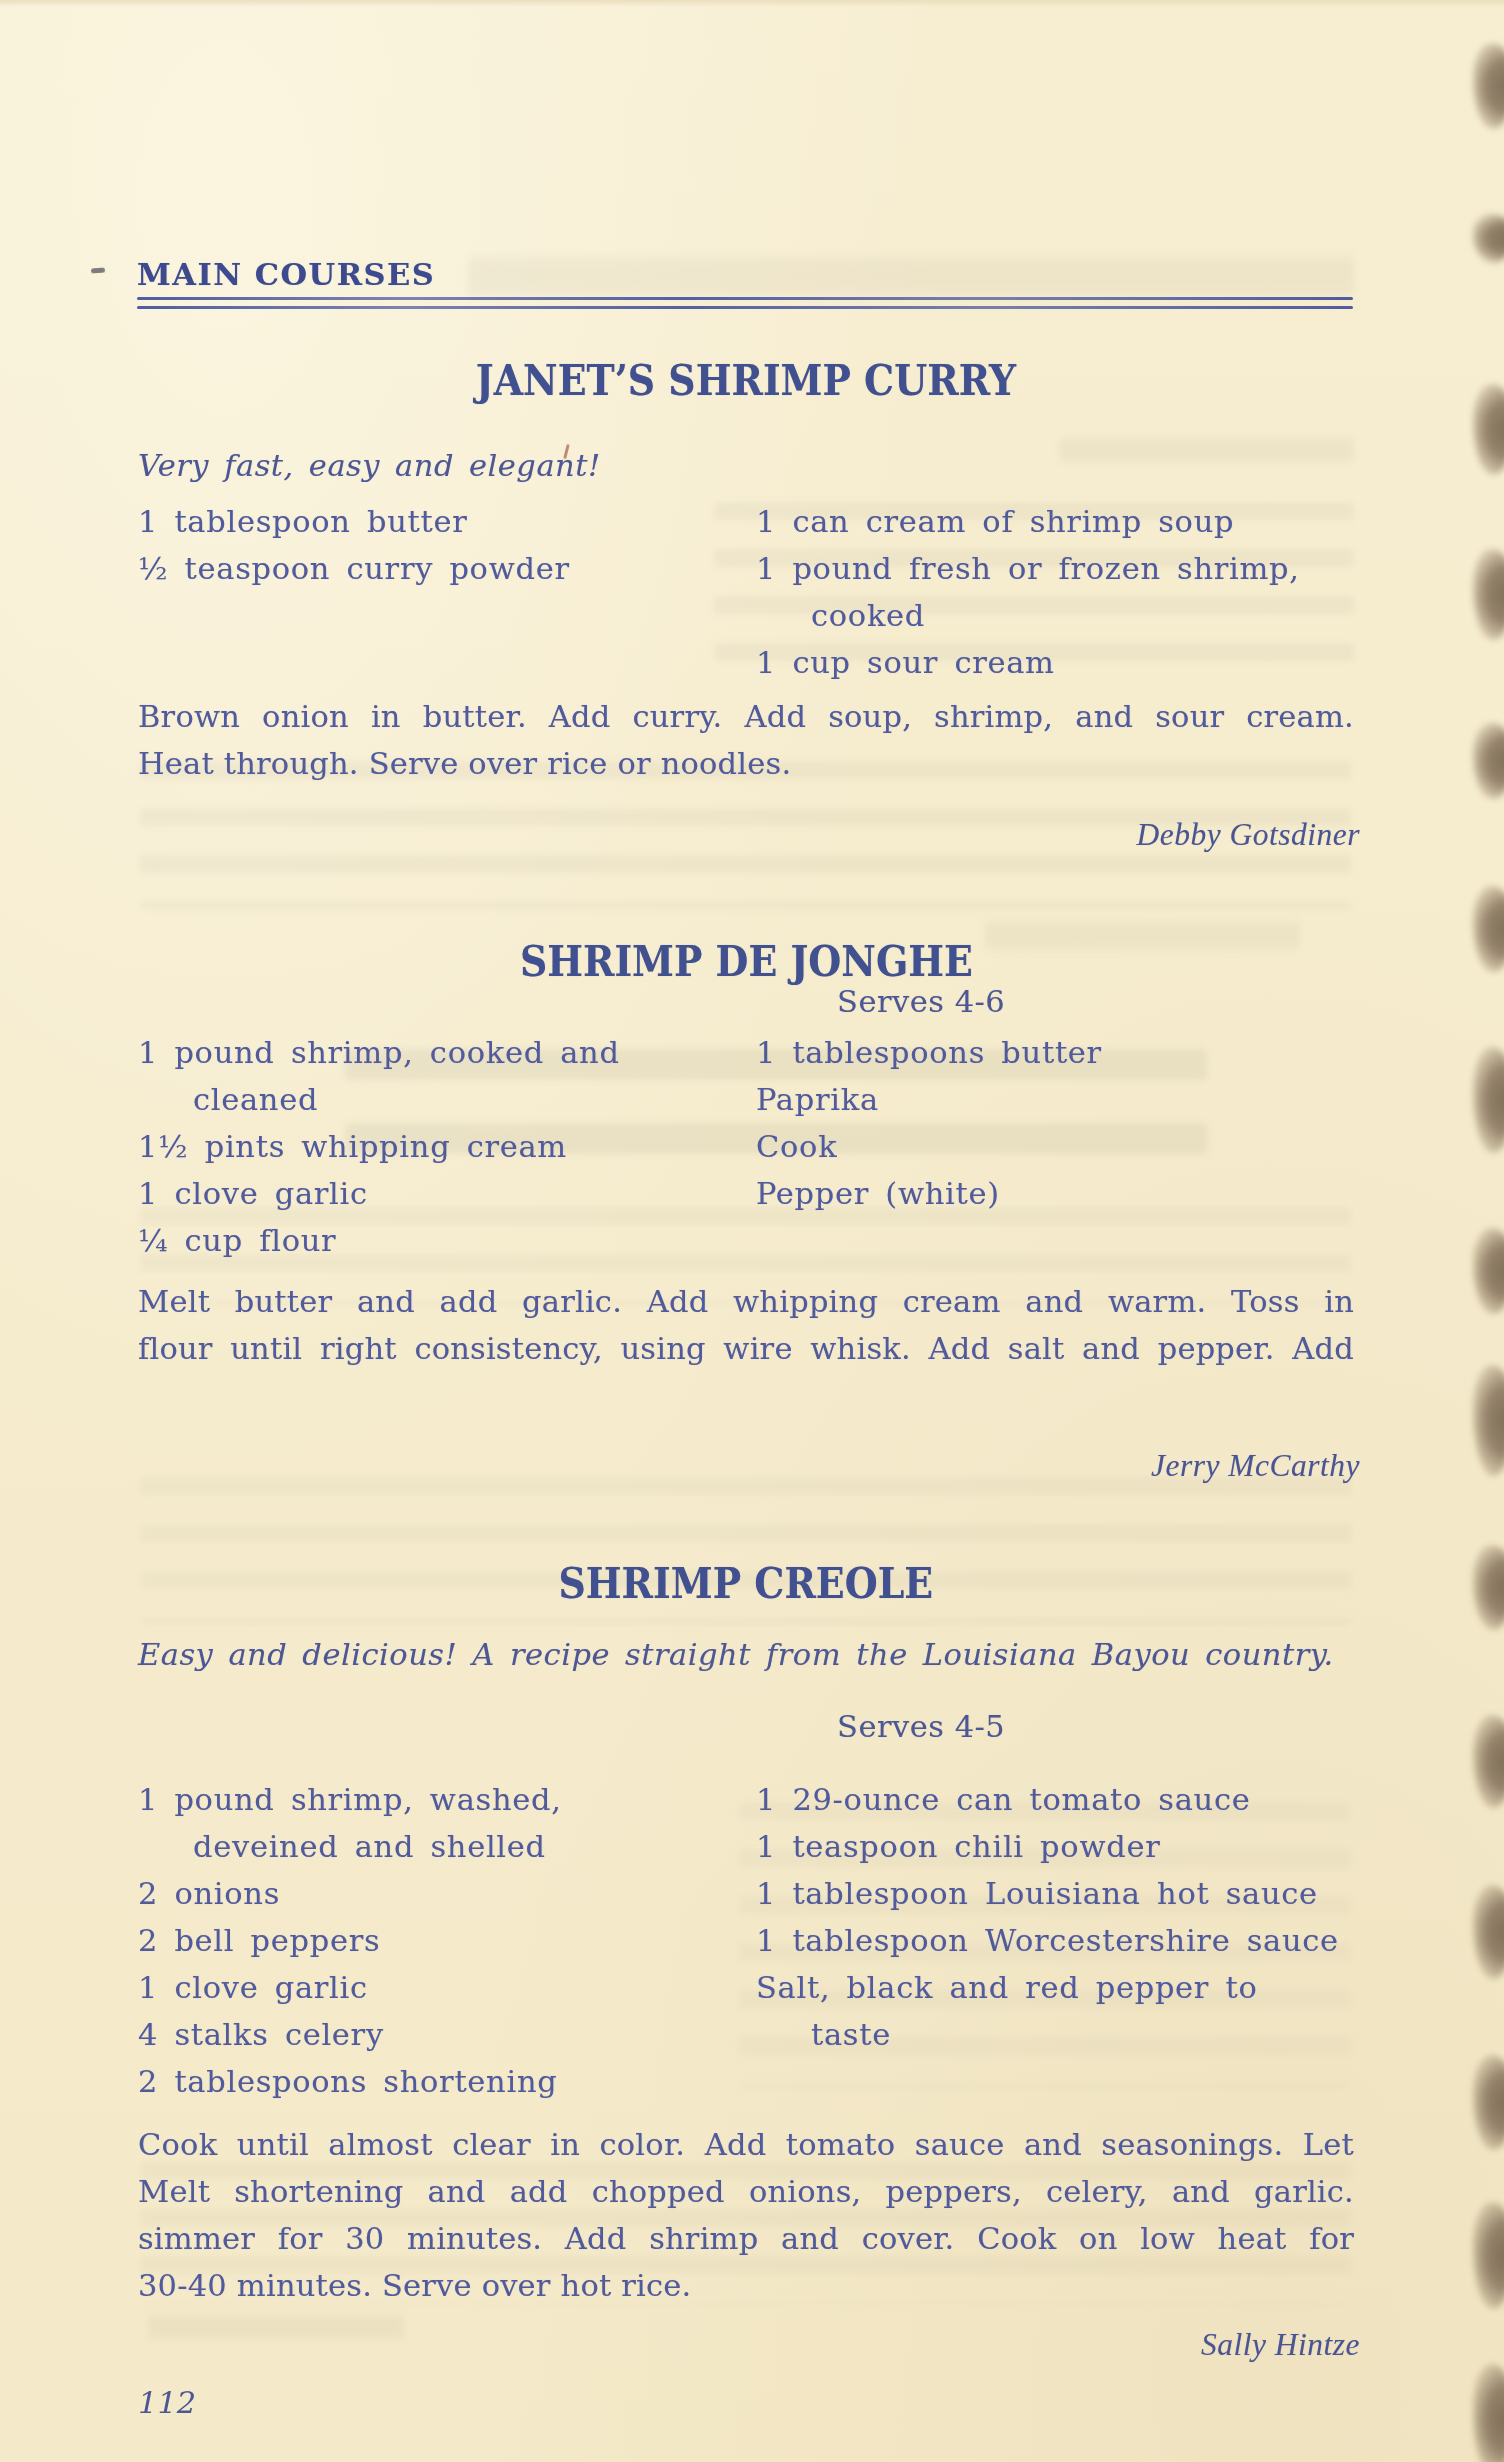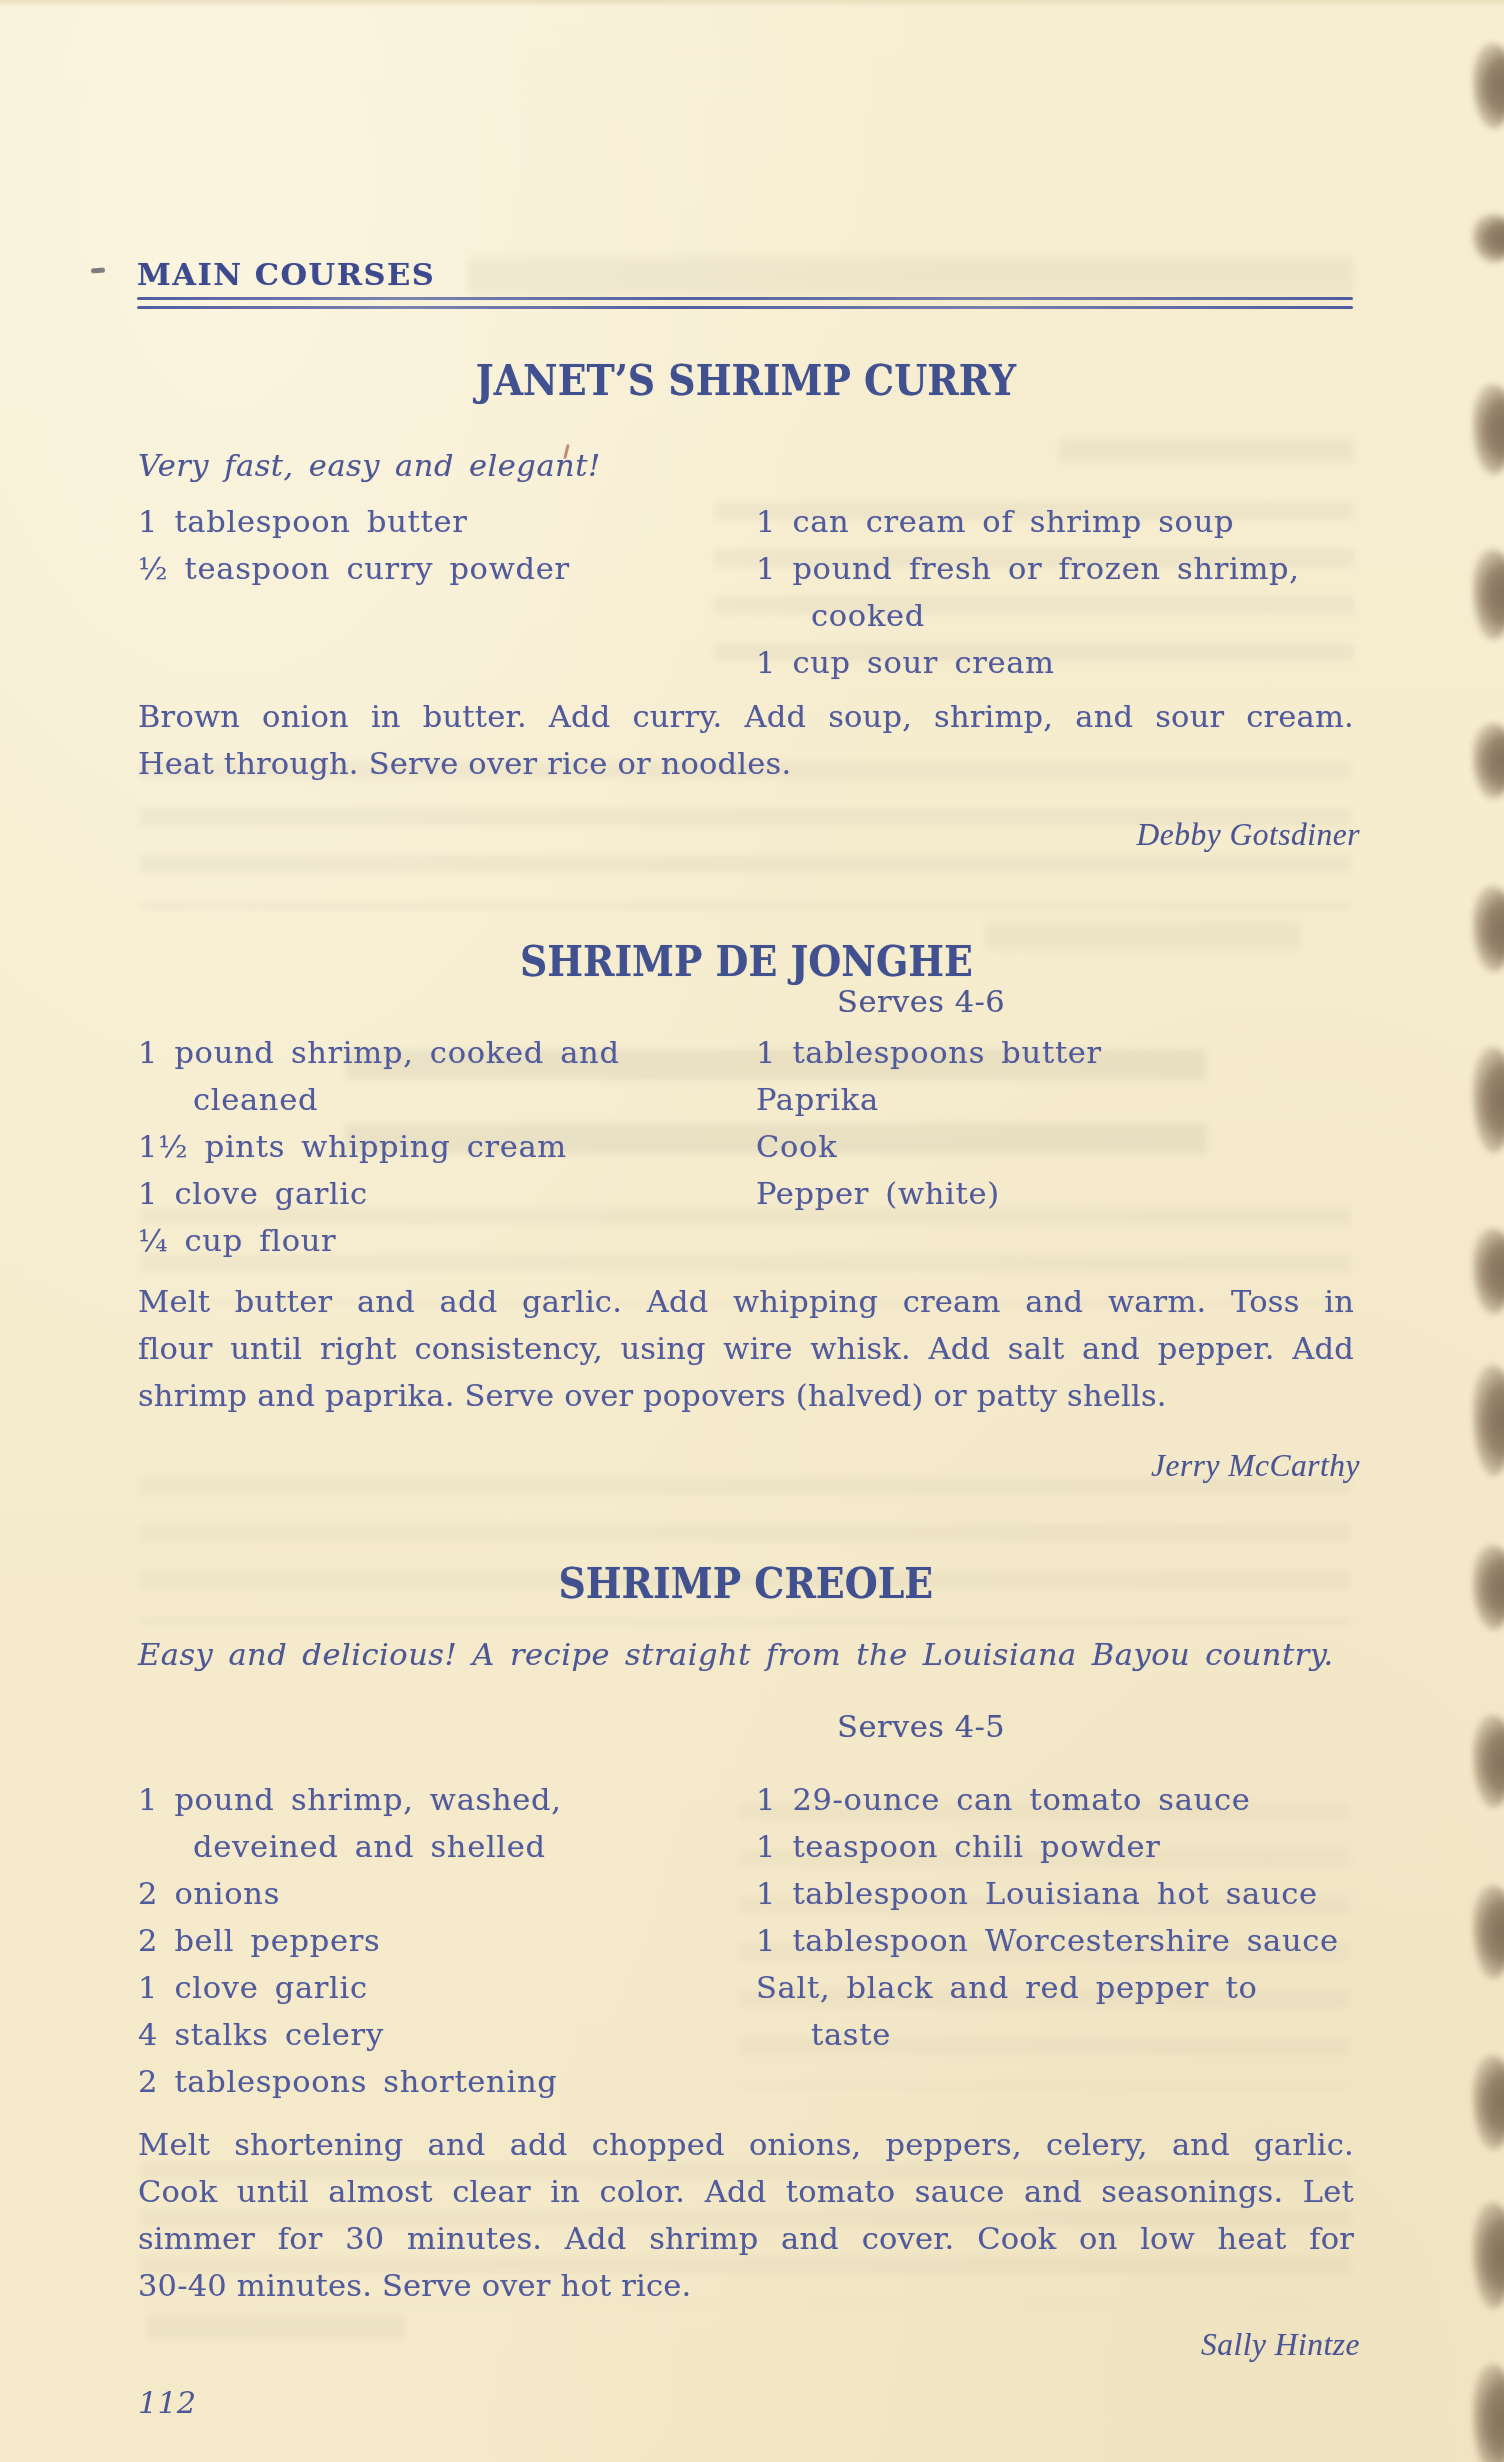--- a/index.html
+++ b/index.html
@@ -228,21 +228,20 @@
     <div class="abs ing-col col-right" style="top:1029px">
       <div class="ln">1 tablespoons butter</div>
       <div class="ln">Paprika</div>
       <div class="ln">Cook</div>
       <div class="ln">Pepper (white)</div>
     </div>
 
     <div class="abs instr" style="top:1278px">
       <div class="ln">Melt butter and add garlic. Add whipping cream and warm. Toss in</div>
       <div class="ln">flour until right consistency, using wire whisk. Add salt and pepper. Add</div>
-      <div class="ln last">shrimp and paprika. Serve over popovers (halved) or patty shells.</div>
     </div>
 
     <div class="abs attribution" style="top:1442px">Jerry McCarthy</div>
   </div>
 
   <div>
     <div class="abs r-title" style="top:1559px"><span>SHRIMP CREOLE</span></div>
     <div class="abs tagline" style="top:1631px">Easy and delicious! A recipe straight from the Louisiana Bayou country.</div>
     <div class="abs serves" style="top:1703px">Serves 4-5</div>
 
@@ -258,22 +257,22 @@
     <div class="abs ing-col col-right" style="top:1776px">
       <div class="ln">1 29-ounce can tomato sauce</div>
       <div class="ln">1 teaspoon chili powder</div>
       <div class="ln">1 tablespoon Louisiana hot sauce</div>
       <div class="ln">1 tablespoon Worcestershire sauce</div>
       <div class="ln">Salt, black and red pepper to</div>
       <div class="ln indent">taste</div>
     </div>
 
     <div class="abs instr" style="top:2121px">
+      <div class="ln">Cook until almost clear in color. Add tomato sauce and seasonings. Let</div>
       <div class="ln">Melt shortening and add chopped onions, peppers, celery, and garlic.</div>
-      <div class="ln">Cook until almost clear in color. Add tomato sauce and seasonings. Let</div>
       <div class="ln">simmer for 30 minutes. Add shrimp and cover. Cook on low heat for</div>
       <div class="ln last">30-40 minutes. Serve over hot rice.</div>
     </div>
 
     <div class="abs attribution" style="top:2321px">Sally Hintze</div>
   </div>
 
   <div class="abs page-num">112</div>
 
 </div>

